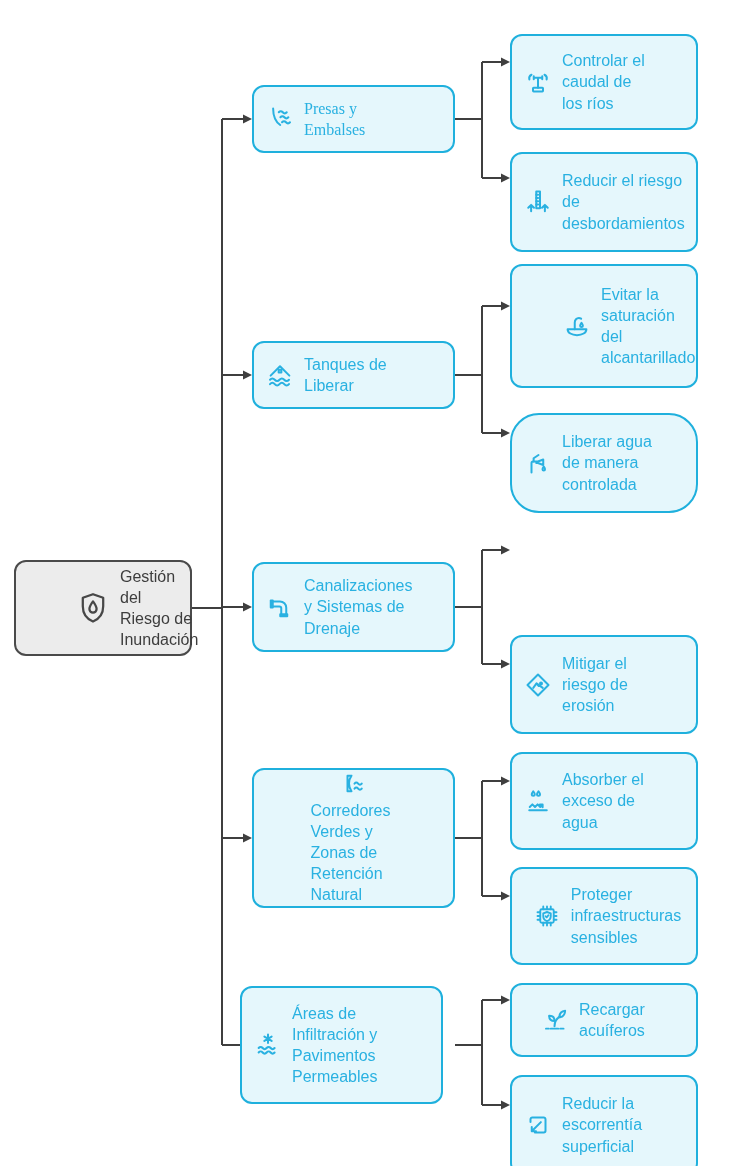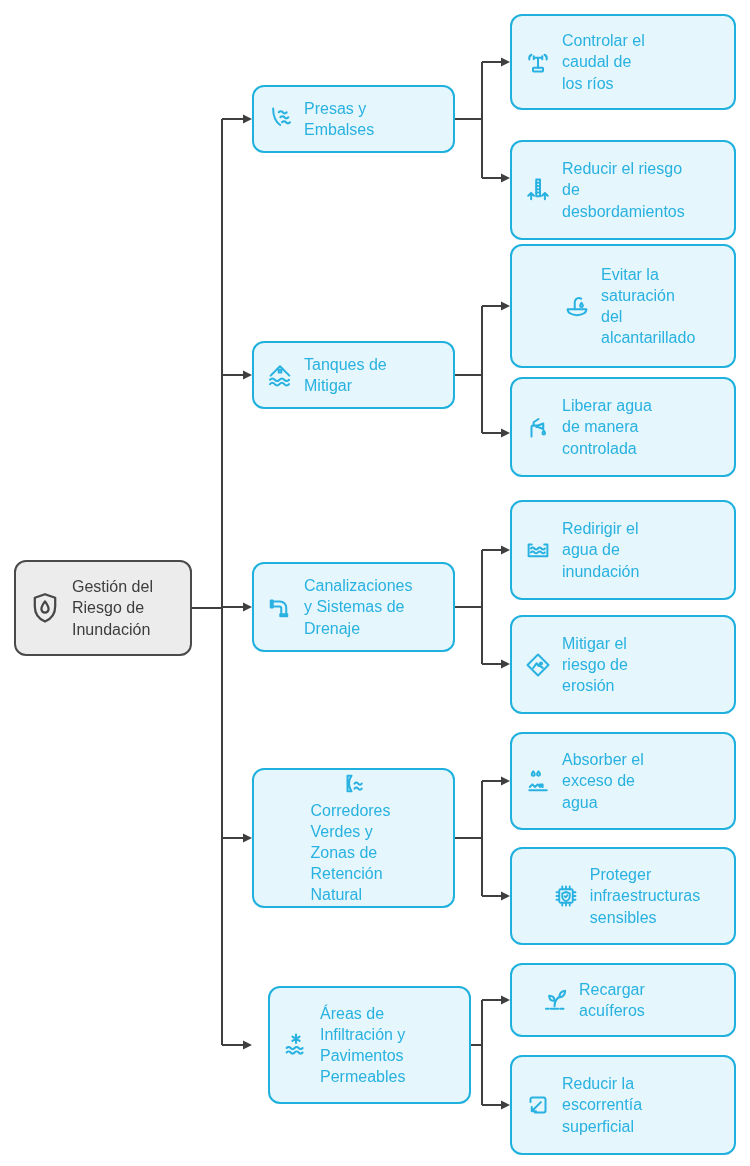--- a/index.html
+++ b/index.html
@@ -4,31 +4,31 @@
 <style>
   html,body{margin:0;padding:0;background:#ffffff;}
   #canvas{position:relative;width:750px;height:1166px;background:#ffffff;overflow:hidden;
           font-family:"Liberation Sans",sans-serif;}
   #wires{position:absolute;left:0;top:0;width:750px;height:1166px;pointer-events:none;}
   .node{position:absolute;box-sizing:border-box;display:flex;align-items:center;
         border-radius:12px;font-size:16px;line-height:1.32;}
   .node .icon{flex:0 0 auto;margin-left:11px;margin-right:9px;display:flex;align-items:center;}
   .node .label{white-space:pre-line;padding-right:6px;}
   .cyan{background:#e5f7fc;border:2px solid #1fb0dd;color:#29b1e1;}
-  .rootnode{background:#ececec;border:2px solid #4a4a4a;color:#3d3d3d;}
+  .rootnode{background:#ececec;border:2px solid #4a4a4a;color:#3d3d3d;padding-left:48px;}
   
   #root{left:14px;top:560px;width:178px;height:96px;}
-  #b1{left:252px;top:85px;width:203px;height:68px;}
+  #b1{left:252px;top:85px;width:203px;height:68px;font-family:Liberation Serif, serif;}
   #b2{left:252px;top:341px;width:203px;height:68px;}
   #b3{left:252px;top:562px;width:203px;height:90px;}
   #b4{left:252px;top:768px;width:203px;height:140px;flex-direction:column;}
-  #b5{left:268px;top:986px;width:203px;height:118px;}
-  .leaf{left:510px;width:226px;}
-  #l1{top:14px;height:96px;}   #l2{top:140px;height:100px;align-items:center;}
-  #l3{top:244px;height:124px;padding-left:39px;} #l4{top:377px;height:100px;}
+  #b5{left:240px;top:986px;width:203px;height:118px;}
+  .leaf{left:510px;width:188px;margin-top:20px;}
+  #l1{top:14px;height:96px;}   #l2{top:132px;height:100px;align-items:center;}
+  #l3{top:244px;height:124px;padding-left:39px;} #l4{top:393px;height:100px;border-radius:29px;}
   #l5{top:500px;height:100px;} #l6{top:615px;height:99px;}
   #l7{top:732px;height:98px;}  #l8{top:847px;height:98px;justify-content:center;}
   #l9{top:963px;height:74px;padding-left:17px;}  #l10{top:1055px;height:100px;border-radius:12px;}
   svg.ic{display:block;}
 </style>
 </head>
 <body>
 
 <div id="canvas">
 
@@ -89,21 +89,21 @@
   <div class="node cyan" id="b2">
     <span class="icon">
       <svg class="ic" width="30" height="30" viewBox="0 0 24 24" fill="none" stroke="#29b1e1" stroke-width="1.6" stroke-linecap="round" stroke-linejoin="round">
         <path d="M4.5 12.5 L12 5 L19.5 12.5"></path>
         <rect x="10.9" y="7.8" width="2.2" height="2.2"></rect>
         <path d="M4 15.8 c1.2 -1.4 2.6 -1.4 3.8 0 c1.2 1.4 2.6 1.4 3.8 0 c1.2 -1.4 2.6 -1.4 3.8 0 c1.2 1.4 2.6 1.4 3.8 0"></path>
         <path d="M4 19.3 c1.2 -1.4 2.6 -1.4 3.8 0 c1.2 1.4 2.6 1.4 3.8 0 c1.2 -1.4 2.6 -1.4 3.8 0 c1.2 1.4 2.6 1.4 3.8 0"></path>
       </svg>
     </span>
     <span class="label">Tanques de
-Mitigar</span>
+Liberar</span>
   </div>
 
   <div class="node cyan" id="b3">
     <span class="icon">
       <svg class="ic" width="30" height="30" viewBox="0 0 24 24" fill="none" stroke="#29b1e1" stroke-width="1.6" stroke-linecap="round" stroke-linejoin="round">
         <path d="M6.2 7.5 h5.8 a5 5 0 0 1 5 5 v5.8"></path>
         <path d="M6.2 11.5 h5.3 a1.5 1.5 0 0 1 1.5 1.5 v5.3"></path>
         <rect x="4.6" y="6.7" width="1.6" height="5.6"></rect>
         <rect x="12.2" y="17.8" width="5.6" height="1.6"></rect>
       </svg>
@@ -188,32 +188,20 @@
         <path d="M6.8 19.5 V12 q0 -1.2 1.2 -1.2 h4 l4.2 -1.6 v4.4 l-4.2 -1.6 h-1.4"></path>
         <path d="M8.5 10.8 L8.5 8.2 L12.4 5.6"></path>
         <path d="M16.6 14.8 c-0.6 0.9 -1 1.6 -1 2.1 a1 1 0 0 0 2 0 c0 -0.5 -0.4 -1.2 -1 -2.1 Z"></path>
       </svg>
     </span>
     <span class="label">Liberar agua
 de manera
 controlada</span>
   </div>
 
-  <div class="node cyan leaf" id="l5">
-    <span class="icon">
-      <svg class="ic" width="30" height="30" viewBox="0 0 24 24" fill="none" stroke="#29b1e1" stroke-width="1.6" stroke-linecap="round" stroke-linejoin="round">
-        <path d="M7 7.5 H4.5 V17 h15 V7.5 H17"></path>
-        <path d="M6.3 10.8 c0.9 -1 1.9 -1 2.8 0 c0.9 1 1.9 1 2.8 0 c0.9 -1 1.9 -1 2.8 0 c0.9 1 1.9 1 2.8 0"></path>
-        <path d="M6.3 13.9 c0.9 -1 1.9 -1 2.8 0 c0.9 1 1.9 1 2.8 0 c0.9 -1 1.9 -1 2.8 0 c0.9 1 1.9 1 2.8 0"></path>
-      </svg>
-    </span>
-    <span class="label">Redirigir el
-agua de
-inundación</span>
-  </div>
 
   <div class="node cyan leaf" id="l6">
     <span class="icon">
       <svg class="ic" width="30" height="30" viewBox="0 0 24 24" fill="none" stroke="#29b1e1" stroke-width="1.6" stroke-linecap="round" stroke-linejoin="round">
         <path d="M12 3.6 L20.4 12 L12 20.4 L3.6 12 Z"></path>
         <path d="M8.2 14.3 l2.6 -3.6 l1.8 2.1 M10.8 10.7 l5 3.6"></path>
         <circle cx="14.4" cy="10.8" r="0.8"></circle>
       </svg>
     </span>
     <span class="label">Mitigar el

